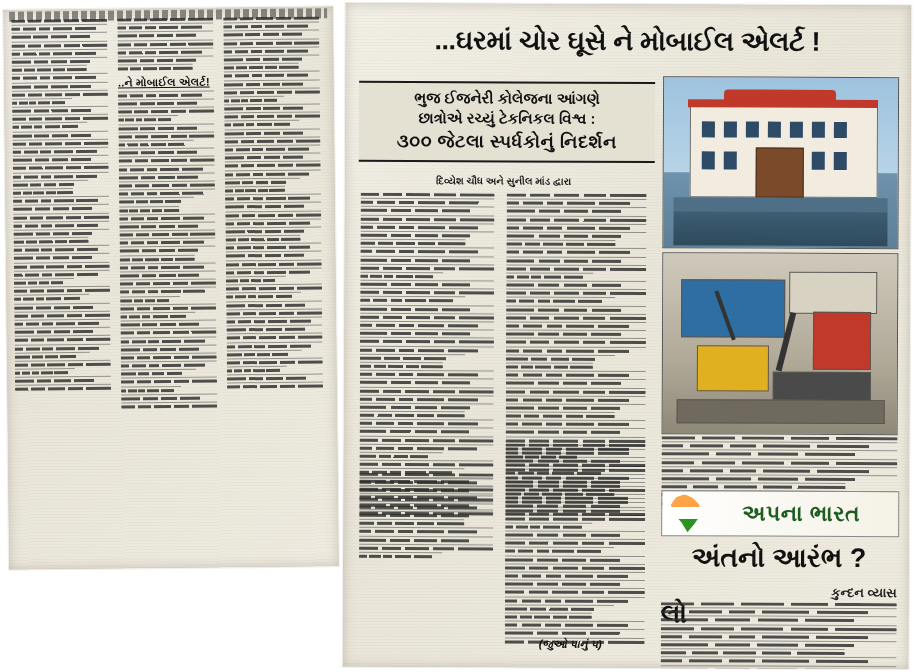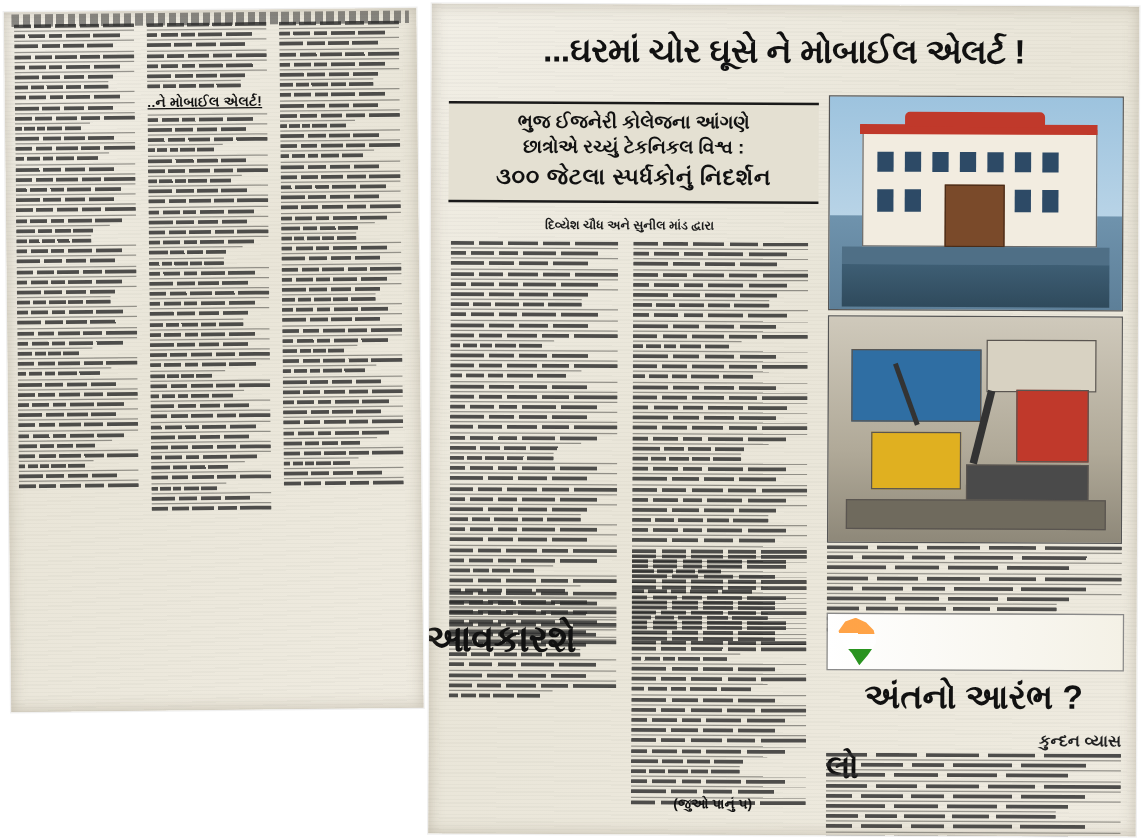--- a/index.html
+++ b/index.html
@@ -292,20 +292,21 @@
   }
   #col-e { position: absolute; left: 318px; top: 598px; width: 236px; }
 
   #jump-note {
     position: absolute;
     left: 196px;
     top: 634px;
     font-size: 11px;
     font-weight: bold;
     color: #111;
+    font-style: italic;
   }
 
   .edge-tear {
     position: absolute;
     inset: 0;
     pointer-events: none;
     box-shadow: inset 0 0 12px rgba(120,110,90,.35);
   }
 </style>
 </head>
@@ -613,21 +614,20 @@
       <div class="ln v3"></div>
       <div class="ln "></div>
       <div class="ln v2"></div>
       <div class="ln v3"></div>
       <div class="ln  short2"></div>
       <div class="ln v2"></div>
       <div class="ln v3"></div>
       <div class="ln "></div>
       <div class="ln v2 short"></div>
     </div>
-  <div id="bignews-head">આવકારશે</div>
   <div class="txtblock" id="col-d">
       <div class="ln "></div>
       <div class="ln v2"></div>
       <div class="ln v3"></div>
       <div class="ln "></div>
       <div class="ln v2"></div>
       <div class="ln v3"></div>
       <div class="ln  short2"></div>
       <div class="ln v2"></div>
       <div class="ln v3"></div>
@@ -644,20 +644,21 @@
       <div class="ln v2"></div>
       <div class="ln v3 short2"></div>
       <div class="ln  short"></div>
       <div class="ln v2"></div>
       <div class="ln v3"></div>
       <div class="ln "></div>
     </div>
 
   <div id="india-banner">
     <div class="flagmap"></div>
+    <div class="bannertext">અપના ભારત</div>
   </div>
 
   <div id="second-head">અંતનો આરંભ ?</div>
   <div id="second-author">કુન્દન વ્યાસ</div>
   <div id="dropcap">લો</div>
   <div class="txtblock" id="col-e">
       <div class="ln "></div>
       <div class="ln v2"></div>
       <div class="ln v3"></div>
       <div class="ln "></div>

